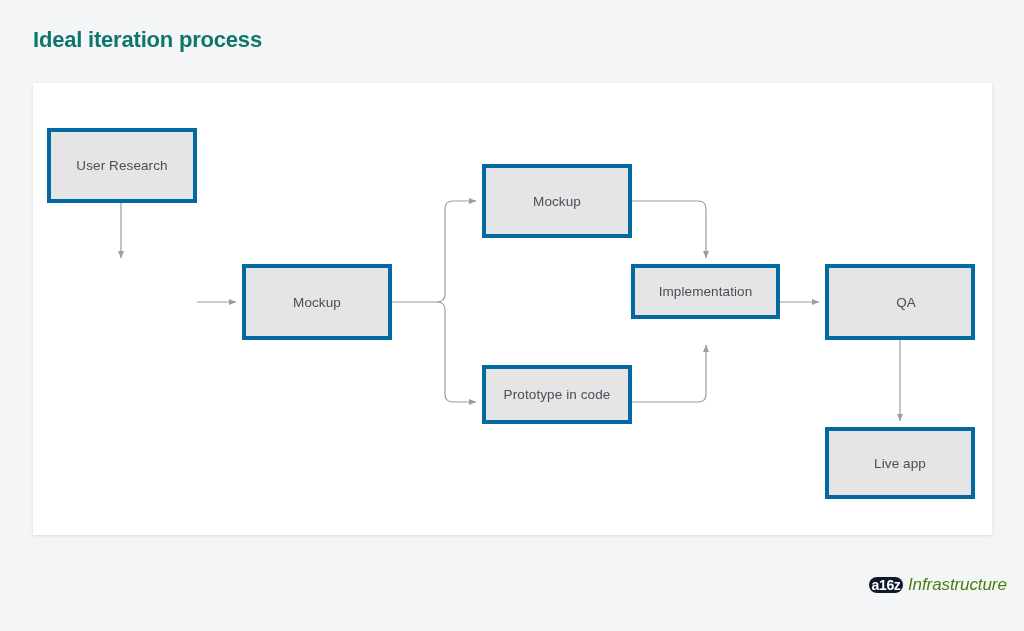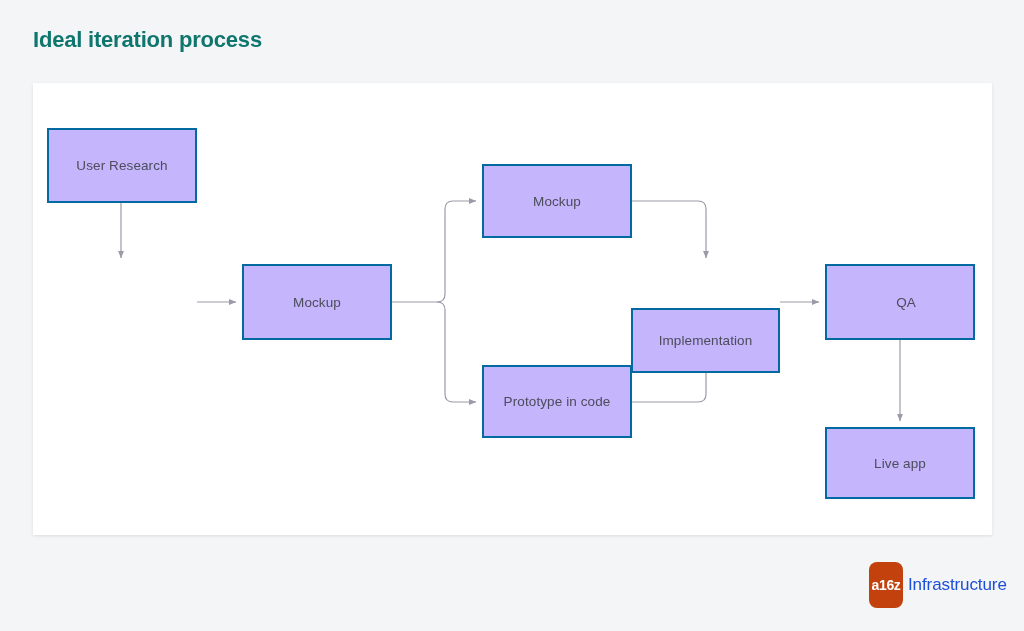--- a/index.html
+++ b/index.html
@@ -53,71 +53,72 @@
     top: 0;
     width: 959px;
     height: 452px;
     overflow: visible;
   }
 
   
   .node {
     position: absolute;
     box-sizing: border-box;
-    background: #c4b5fd;
-    border: 2px solid #0369a1;
+    background: #e5e5e5;
+    border: 4px solid #0369a1;
     display: flex;
     align-items: center;
     justify-content: center;
     color: #4c4c5a;
     font-size: 13.5px;
     font-family: "Liberation Sans", sans-serif;
     letter-spacing: 0.1px;
     text-align: center;
   }
 
   .node-user-research { left: 14px;  top: 45px;  width: 150px; height: 75px; }
   .node-idea          { left: 14px;  top: 181px; width: 150px; height: 76px; }
   .node-mockup-main   { left: 209px; top: 181px; width: 150px; height: 76px; }
   .node-mockup-branch { left: 449px; top: 81px;  width: 150px; height: 74px; }
-  .node-prototype     { left: 449px; top: 282px; width: 150px; height: 73px; }
-  .node-implementation{ left: 598px; top: 181px; width: 149px; height: 65px; margin-top: 44px; }
+  .node-prototype     { left: 449px; top: 282px; width: 150px; height: 59px; }
+  .node-implementation{ left: 598px; top: 181px; width: 149px; height: 55px; }
   .node-qa            { left: 792px; top: 181px; width: 150px; height: 76px; padding-left: 12px; }
   .node-live-app      { left: 792px; top: 344px; width: 150px; height: 72px; }
 
   
   .footer-logo {
     position: absolute;
     left: 869px;
     top: 568px;
     display: flex;
     align-items: center;
     height: 34px;
   }
   .logo-mark {
     width: 34px;
-    height: 46px;
+    height: 16px;
     border-radius: 8px;
-    background: #c2410c;
+    background: #0f172a;
     display: flex;
     align-items: center;
     justify-content: center;
     color: #ffffff;
     font-size: 14px;
     font-weight: bold;
     letter-spacing: -0.3px;
     font-family: "Liberation Sans", sans-serif;
   }
   .logo-wordmark {
     margin-left: 5px;
     font-size: 17px;
-    color: #1d4ed8;
+    color: #4d7c0f;
     font-family: "Liberation Sans", sans-serif;
     letter-spacing: -0.1px;
     white-space: nowrap;
+    font-style: italic;
   }
 </style>
 </head>
 <body>
 
 <div class="page-title">Ideal iteration process</div>
 
 <div class="card">
   <div class="flow">
 

